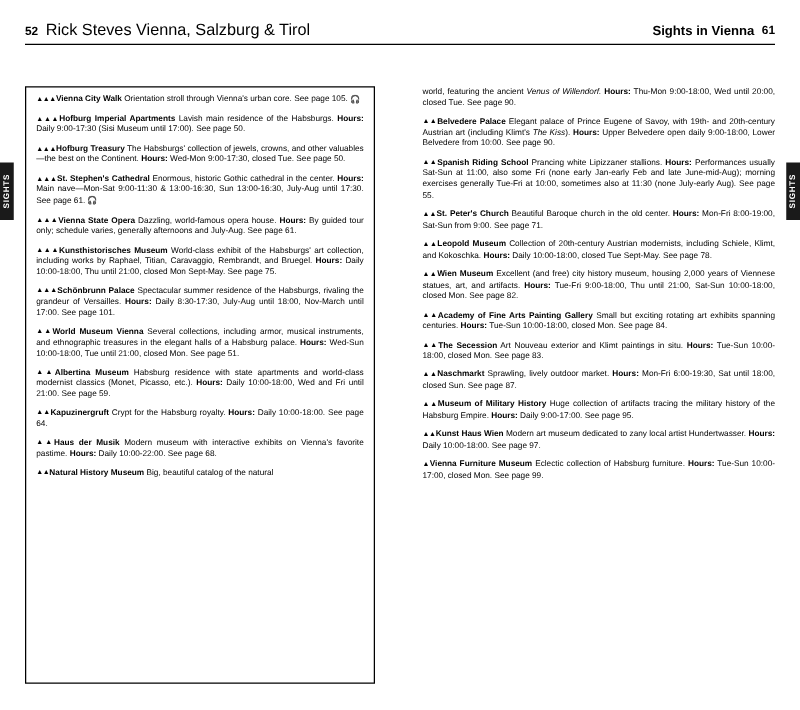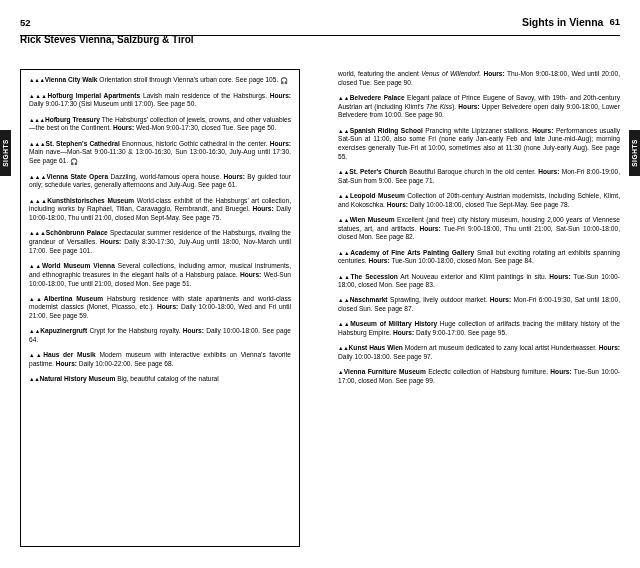--- a/index.html
+++ b/index.html
@@ -30,34 +30,33 @@
     height: 22px;
     display: flex;
     align-items: baseline;
     justify-content: space-between;
     font-size: 8.6px;
   }
   .runhead-left {
     display: flex;
     align-items: baseline;
     gap: 6px;
-    flex-direction: column;
   }
   .runhead-right {
     display: flex;
     align-items: flex-start;
     gap: 6px;
   }
   .folio {
     font-weight: bold;
     font-size: 9.5px;
   }
   .runhead-title-left {
-    font-weight: bold;
-    font-size: 10px;
+    font-weight: normal;
+    font-size: 13px;
   }
   .runhead-title-right {
     font-weight: bold;
     font-size: 10.5px;
   }
   .rule {
     position: absolute;
     left: 20px;
     right: 20px;
     top: 35px;

